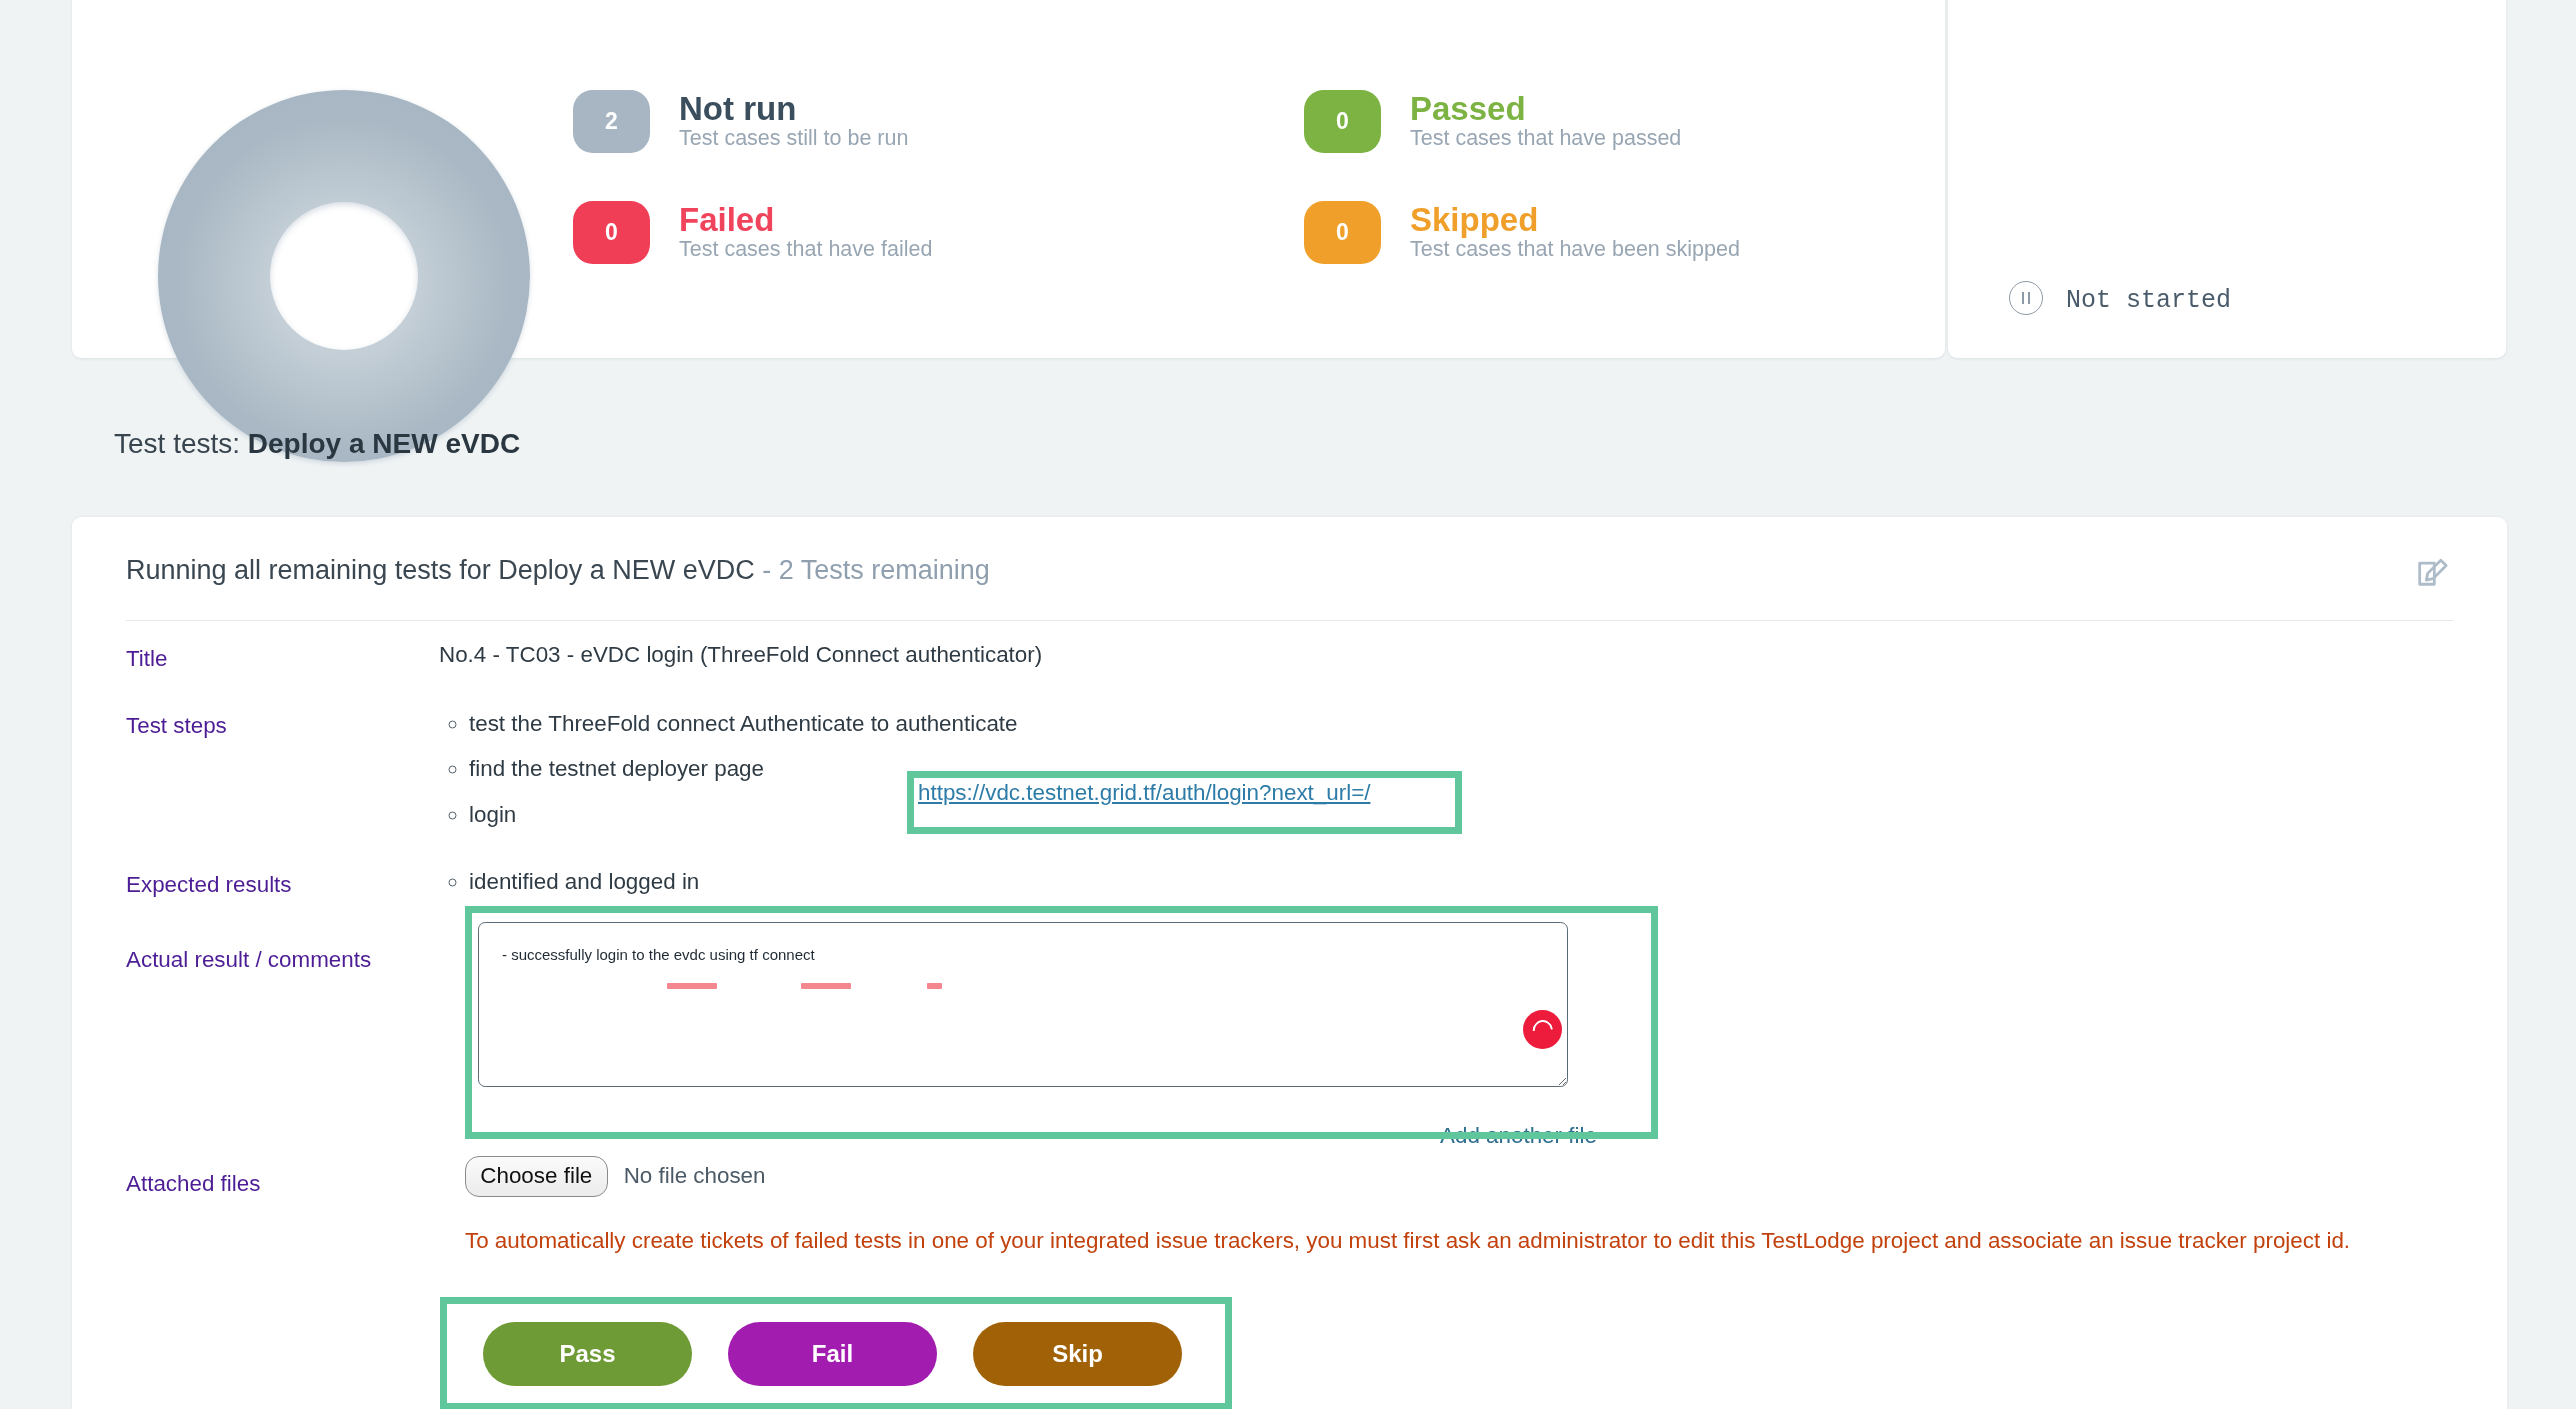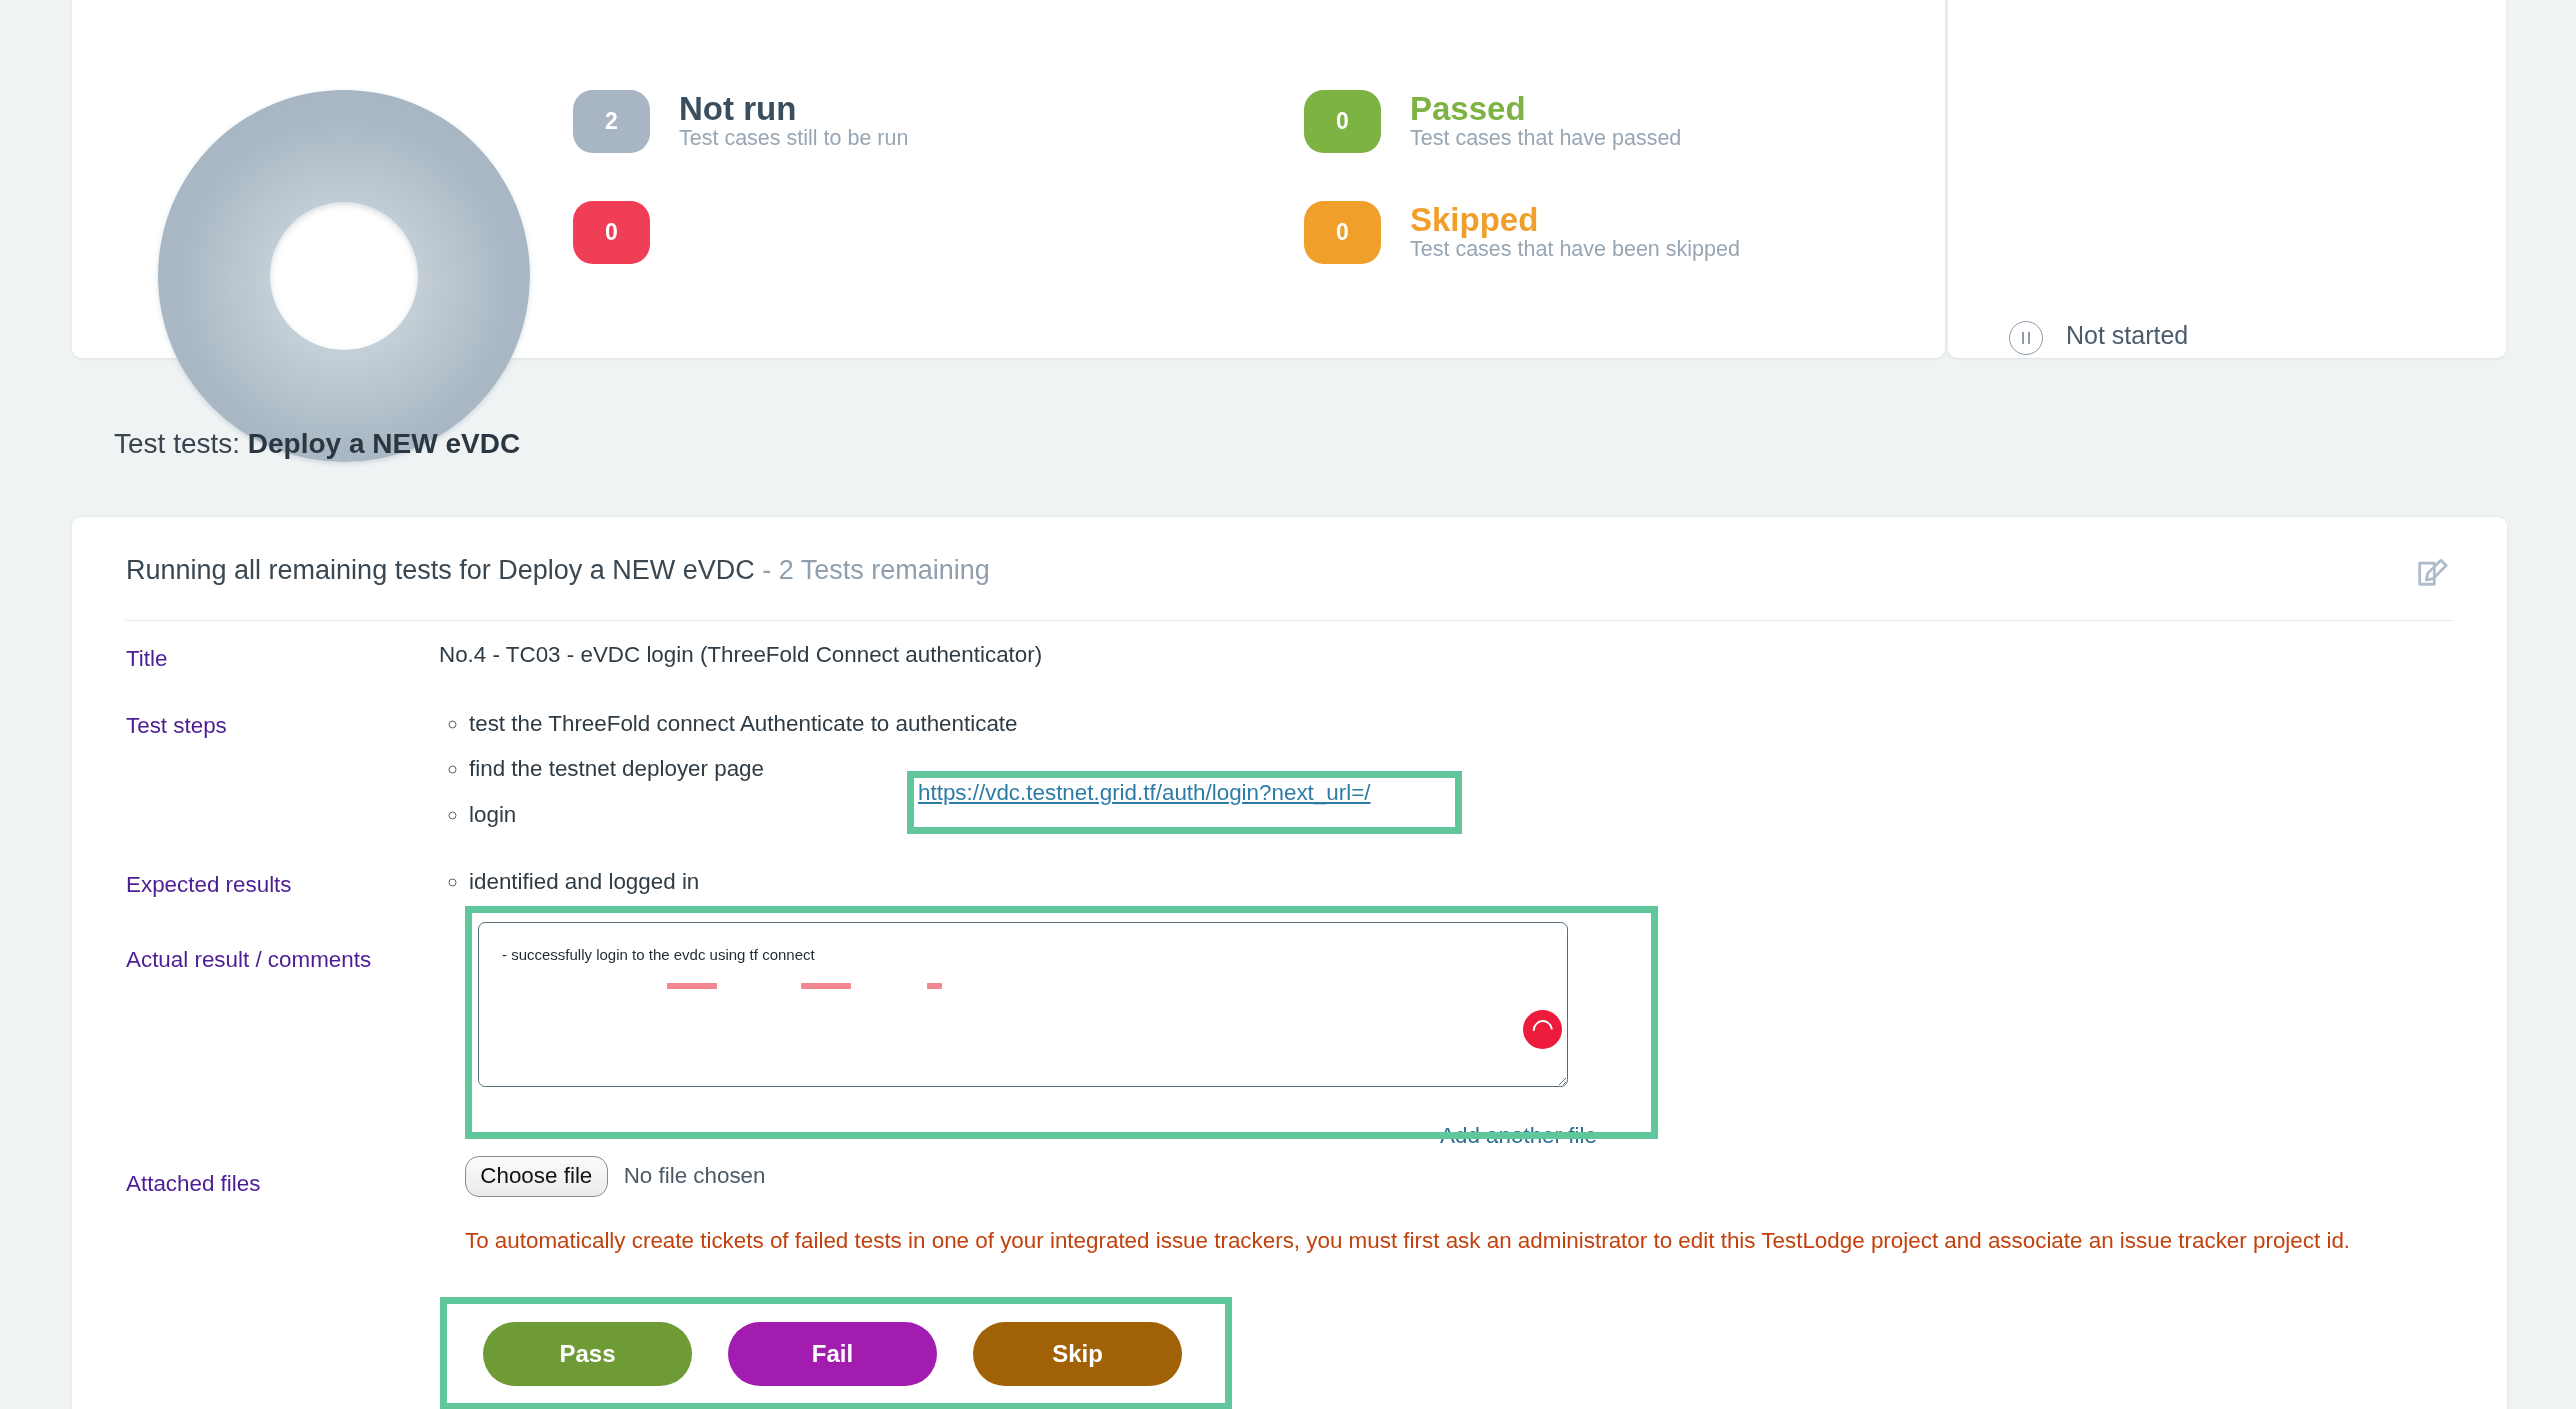--- a/index.html
+++ b/index.html
@@ -62,22 +62,22 @@
 
   
   .status-card {
     position: absolute;
     left: 1948px; top: -295px;
     width: 558px; height: 653px;
     background: #ffffff; border-radius: 9px;
     box-shadow: 0 0.9px 2.7px rgba(40,60,80,.10);
   }
   .status-row {
-    position: absolute; left: 61px; top: 616px;
-    display: flex; align-items: flex-start;
+    position: absolute; left: 61px; top: 576px;
+    display: flex; align-items: flex-end; font-family: Liberation Mono, monospace;
   }
   .pause-icon {
     width: 34px; height: 34px; border-radius: 50%;
     border: 1.8px solid #8c9aa8;
     display: flex; align-items: center; justify-content: center;
     gap: 3.6px; margin-right: 23px;
   }
   .pause-icon i { display: block; width: 2.7px; height: 11.6px; background: #8c9aa8; }
   .status-text { font-size: 25px; color: #4a5c6b; }
 
@@ -218,20 +218,24 @@
           <div class="pill passed">0</div>
           <div class="stat-text">
             <div class="stat-title passed">Passed</div>
             <div class="stat-sub">Test cases that have passed</div>
           </div>
         </div>
       </div>
       <div class="stat-row">
         <div class="stat">
           <div class="pill failed">0</div>
+          <div class="stat-text">
+            <div class="stat-title failed">Failed</div>
+            <div class="stat-sub">Test cases that have failed</div>
+          </div>
         </div>
         <div class="stat">
           <div class="pill skipped">0</div>
           <div class="stat-text">
             <div class="stat-title skipped">Skipped</div>
             <div class="stat-sub">Test cases that have been skipped</div>
           </div>
         </div>
       </div>
     </div>

